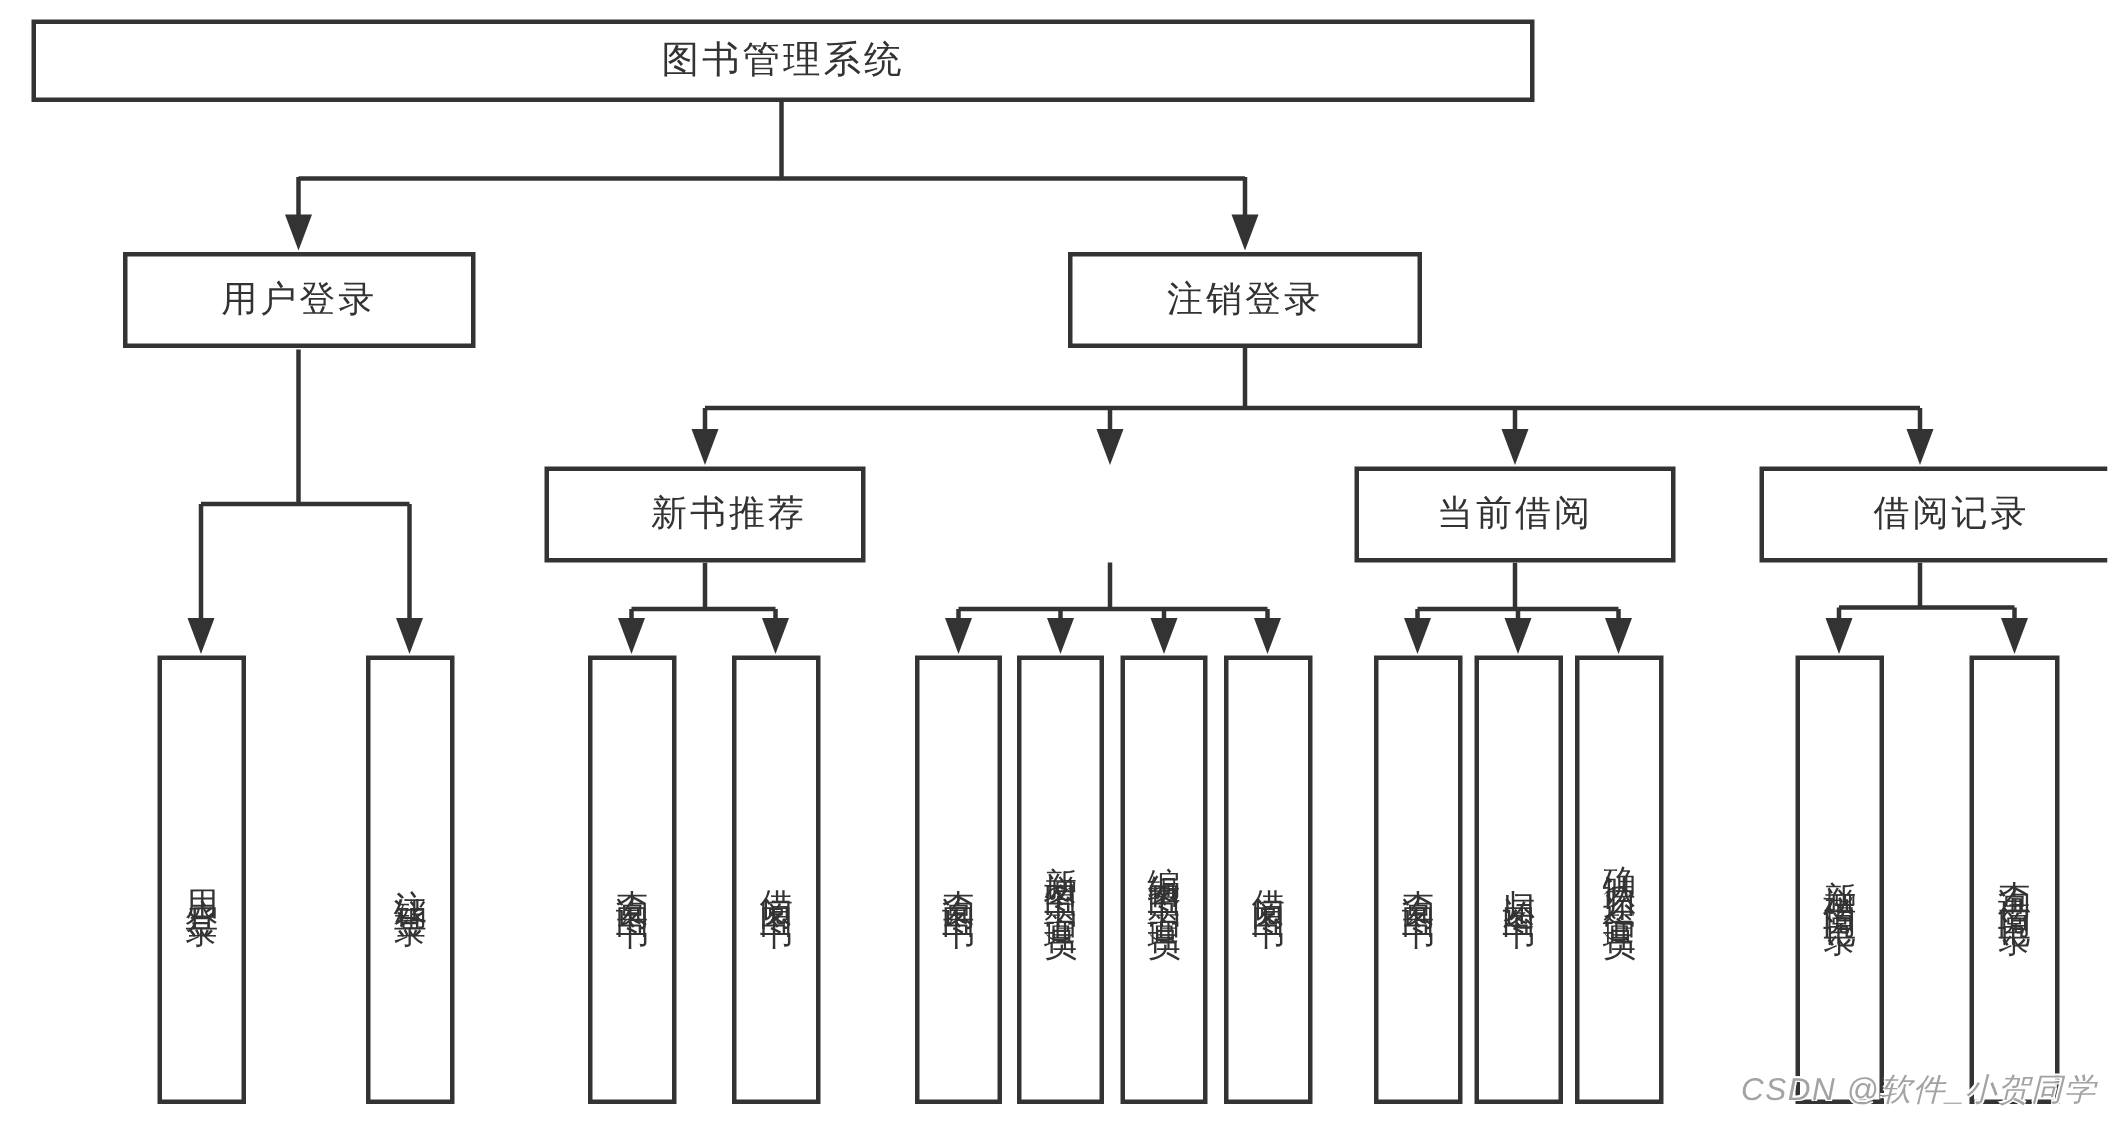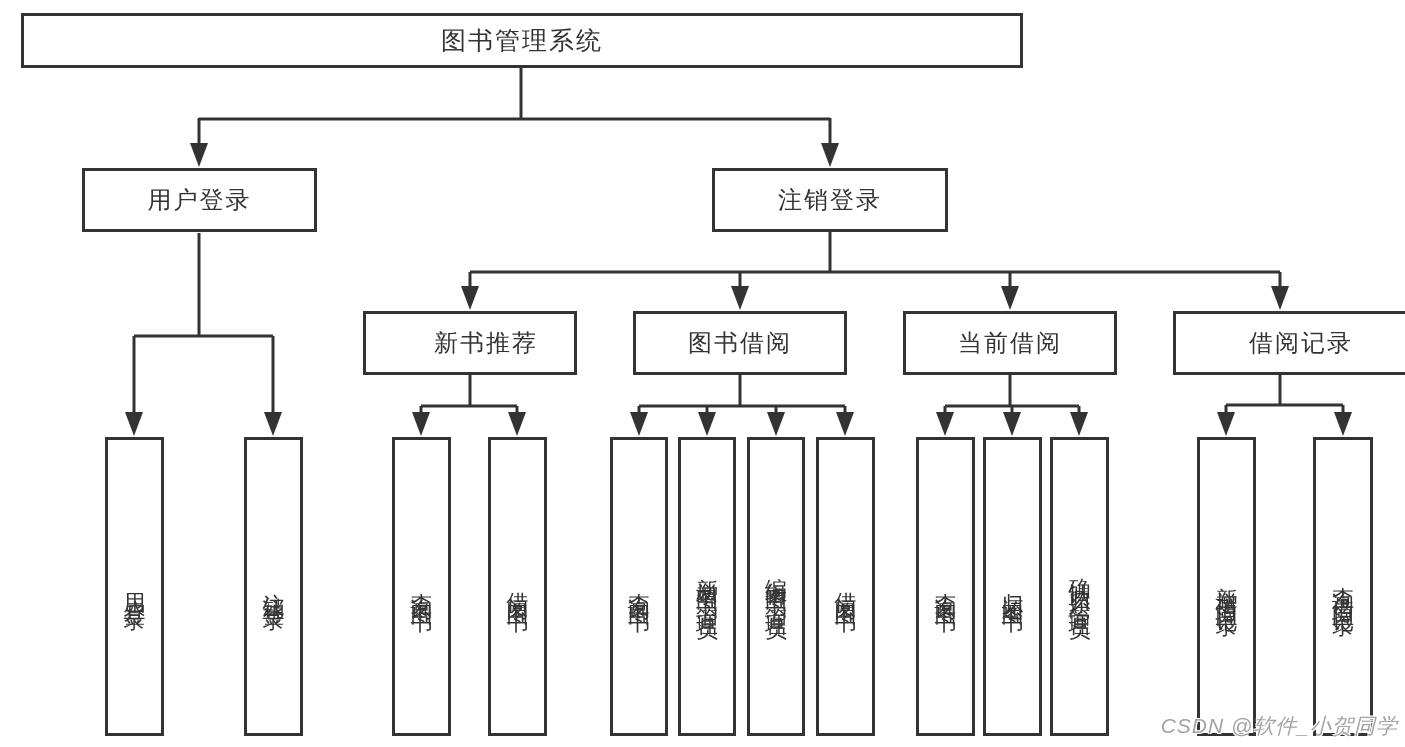--- a/index.html
+++ b/index.html
@@ -140,21 +140,20 @@
       <polygon class="head" points="1334,412 1352,412 1343,436"></polygon>
     </g>
   </svg>
 
   <div class="node root" style="left:21px; top:13px; width:1002px; height:55px;text-align:center;">图书管理系统</div>
 
   <div class="node" style="left:82px; top:168px; width:235px; height:64px;">用户登录</div>
   <div class="node" style="left:712px; top:168px; width:236px; height:64px;">注销登录</div>
 
   <div class="node" style="left:363px; top:311px; width:214px; height:64px;padding-left:32px;">新书推荐</div>
-  <div class="node" style="left:633px; top:311px; width:214px; height:64px;">图书借阅</div>
   <div class="node" style="left:903px; top:311px; width:214px; height:64px;">当前借阅</div>
   <div class="node" style="left:1173px; top:311px; width:256px; height:64px;">借阅记录</div>
 
   <div class="node leaf" style="left:105px; top:437px; width:59px; height:299px;">用户登录</div>
   <div class="node leaf" style="left:244px; top:437px; width:59px; height:299px;">注销登录</div>
 
   <div class="node leaf" style="left:392px; top:437px; width:59px; height:299px;">查询图书</div>
   <div class="node leaf" style="left:488px; top:437px; width:59px; height:299px;">借阅图书</div>
 
   <div class="node leaf" style="left:610px; top:437px; width:58px; height:299px;">查询图书</div>

